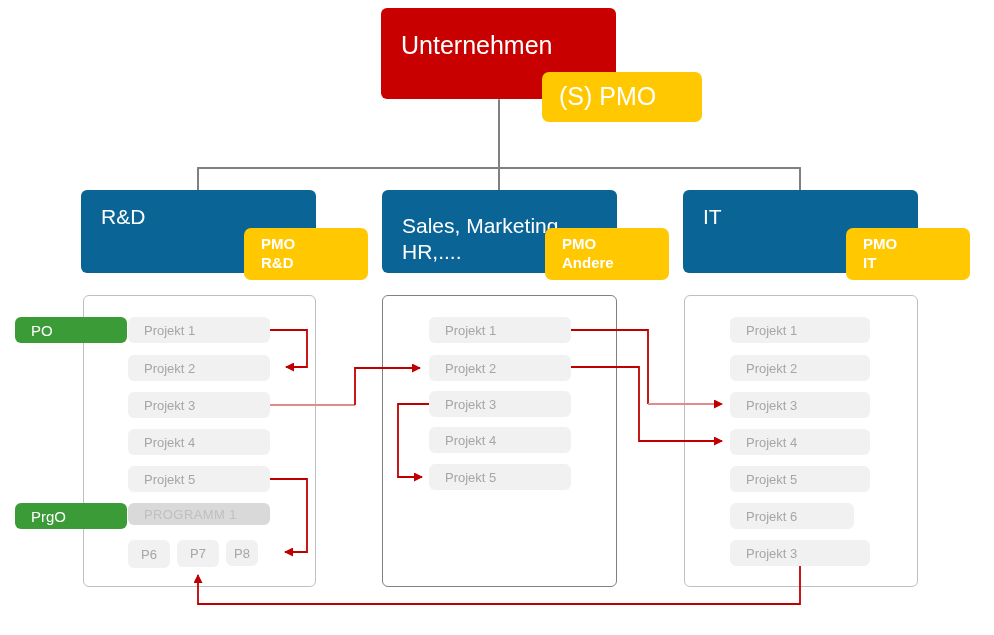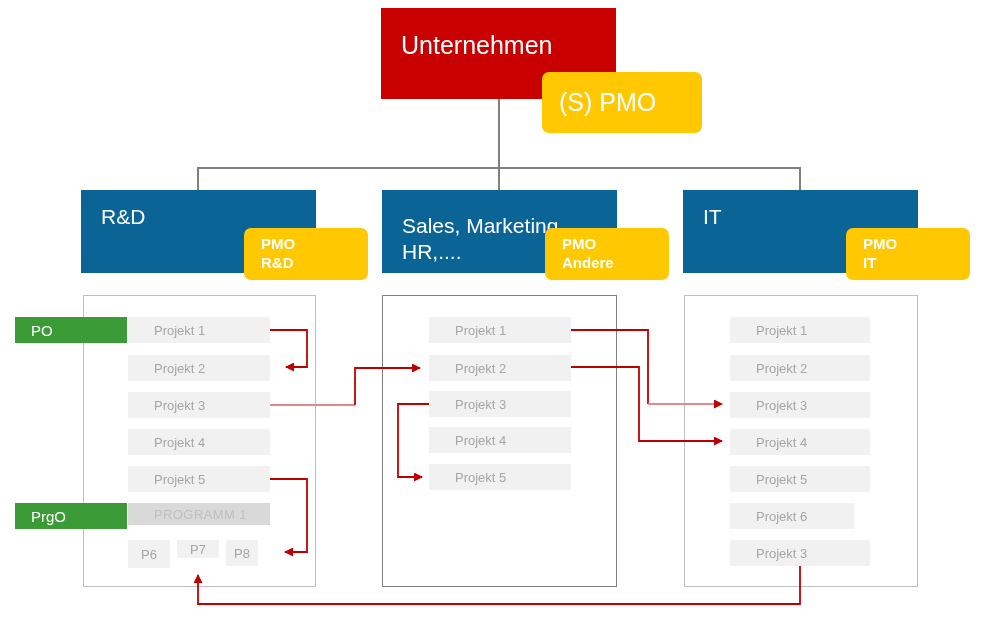--- a/index.html
+++ b/index.html
@@ -1,19 +1,19 @@
 <!DOCTYPE html>
 <html><head>
 <meta charset="utf-8">
 <style>
   html,body{margin:0;padding:0;background:#ffffff;}
   body{width:994px;height:635px;font-family:"Liberation Sans",sans-serif;}
   #stage{position:relative;width:994px;height:635px;overflow:hidden;background:#fff;}
 
-  .abs{position:absolute;box-sizing:border-box;}
+  .abs{position:absolute;box-sizing:border-box;border-radius:6px;}
 
   
   .orgbox{display:flex;align-items:flex-start;color:#fff;}
   .orgbox .lbl{padding:14px 0 0 20px;line-height:1.22;}
 
   .box-root{background:#C80000;}
   .box-root .lbl{font-size:25px;font-weight:400;padding-top:22px;}
 
   .box-unit{background:#0A6496;}
   .box-unit .lbl{font-size:21px;font-weight:400;}
@@ -26,21 +26,21 @@
   .pmo.two-line{font-size:15px;font-weight:700;}
 
   
   .tree{position:absolute;background:#808080;}
 
   
   .panel{border:1px solid #BFBFBF;background:transparent;}
 
   
   .proj{background:#F1F1F1;color:#A6A6A6;font-size:13px;
-        display:flex;align-items:center;padding-left:26px;}
+        display:flex;align-items:center;padding-left:16px;}
   .proj.program{background:#D9D9D9;color:#BFBFBF;letter-spacing:.4px;}
   .proj.mini{padding-left:0;justify-content:center;}
 
   
   .role{background:#3B9B36;color:#fff;font-size:15px;
         display:flex;align-items:center;padding-left:16px;}
 
   
   #wires{position:absolute;left:0;top:0;width:994px;height:635px;}
 </style>
@@ -52,21 +52,21 @@
   <div class="tree abs" style="left:498px;top:99px;width:2px;height:70px;"></div>
   <div class="tree abs" style="left:197px;top:167px;width:604px;height:2px;"></div>
   <div class="tree abs" style="left:197px;top:167px;width:2px;height:24px;"></div>
   <div class="tree abs" style="left:498px;top:167px;width:2px;height:24px;"></div>
   <div class="tree abs" style="left:799px;top:167px;width:2px;height:24px;"></div>
 
   <div class="abs orgbox box-root" style="left:381px;top:8px;width:235px;height:91px;">
     <span class="lbl">Unternehmen</span>
   </div>
 
-  <div class="abs pmo one-line" style="left:542px;top:72px;width:160px;height:61px;">
+  <div class="abs pmo one-line" style="left:542px;top:72px;width:160px;height:50px;">
     <span>(S) PMO</span>
   </div>
 
   <div class="abs orgbox box-unit" style="left:81px;top:190px;width:235px;height:83px;">
     <span class="lbl">R&amp;D</span>
   </div>
   <div class="abs pmo two-line" style="left:244px;top:228px;width:124px;height:52px;">
     <span>PMO</span>
     <span>R&amp;D</span>
   </div>
@@ -106,21 +106,21 @@
   <div class="abs proj" style="left:128px;top:466px;width:142px;height:26px;">
     <span>Projekt 5</span>
     </div>
   <div class="abs proj program" style="left:128px;top:503px;width:142px;height:22px;">
     <span>PROGRAMM 1</span>
     </div>
 
   <div class="abs proj mini" style="left:128px;top:540px;width:42px;height:28px;">
     <span>P6</span>
     </div>
-  <div class="abs proj mini" style="left:177px;top:540px;width:42px;height:18px;">
+  <div class="abs proj mini" style="left:177px;top:540px;width:42px;height:27px;">
     <span>P7</span>
     </div>
   <div class="abs proj mini" style="left:226px;top:540px;width:32px;height:26px;">
     <span>P8</span>
     </div>
 
   <div class="abs role" style="left:15px;top:317px;width:112px;height:26px;">
     <span>PO</span>
     </div>
   <div class="abs role" style="left:15px;top:503px;width:112px;height:26px;">

